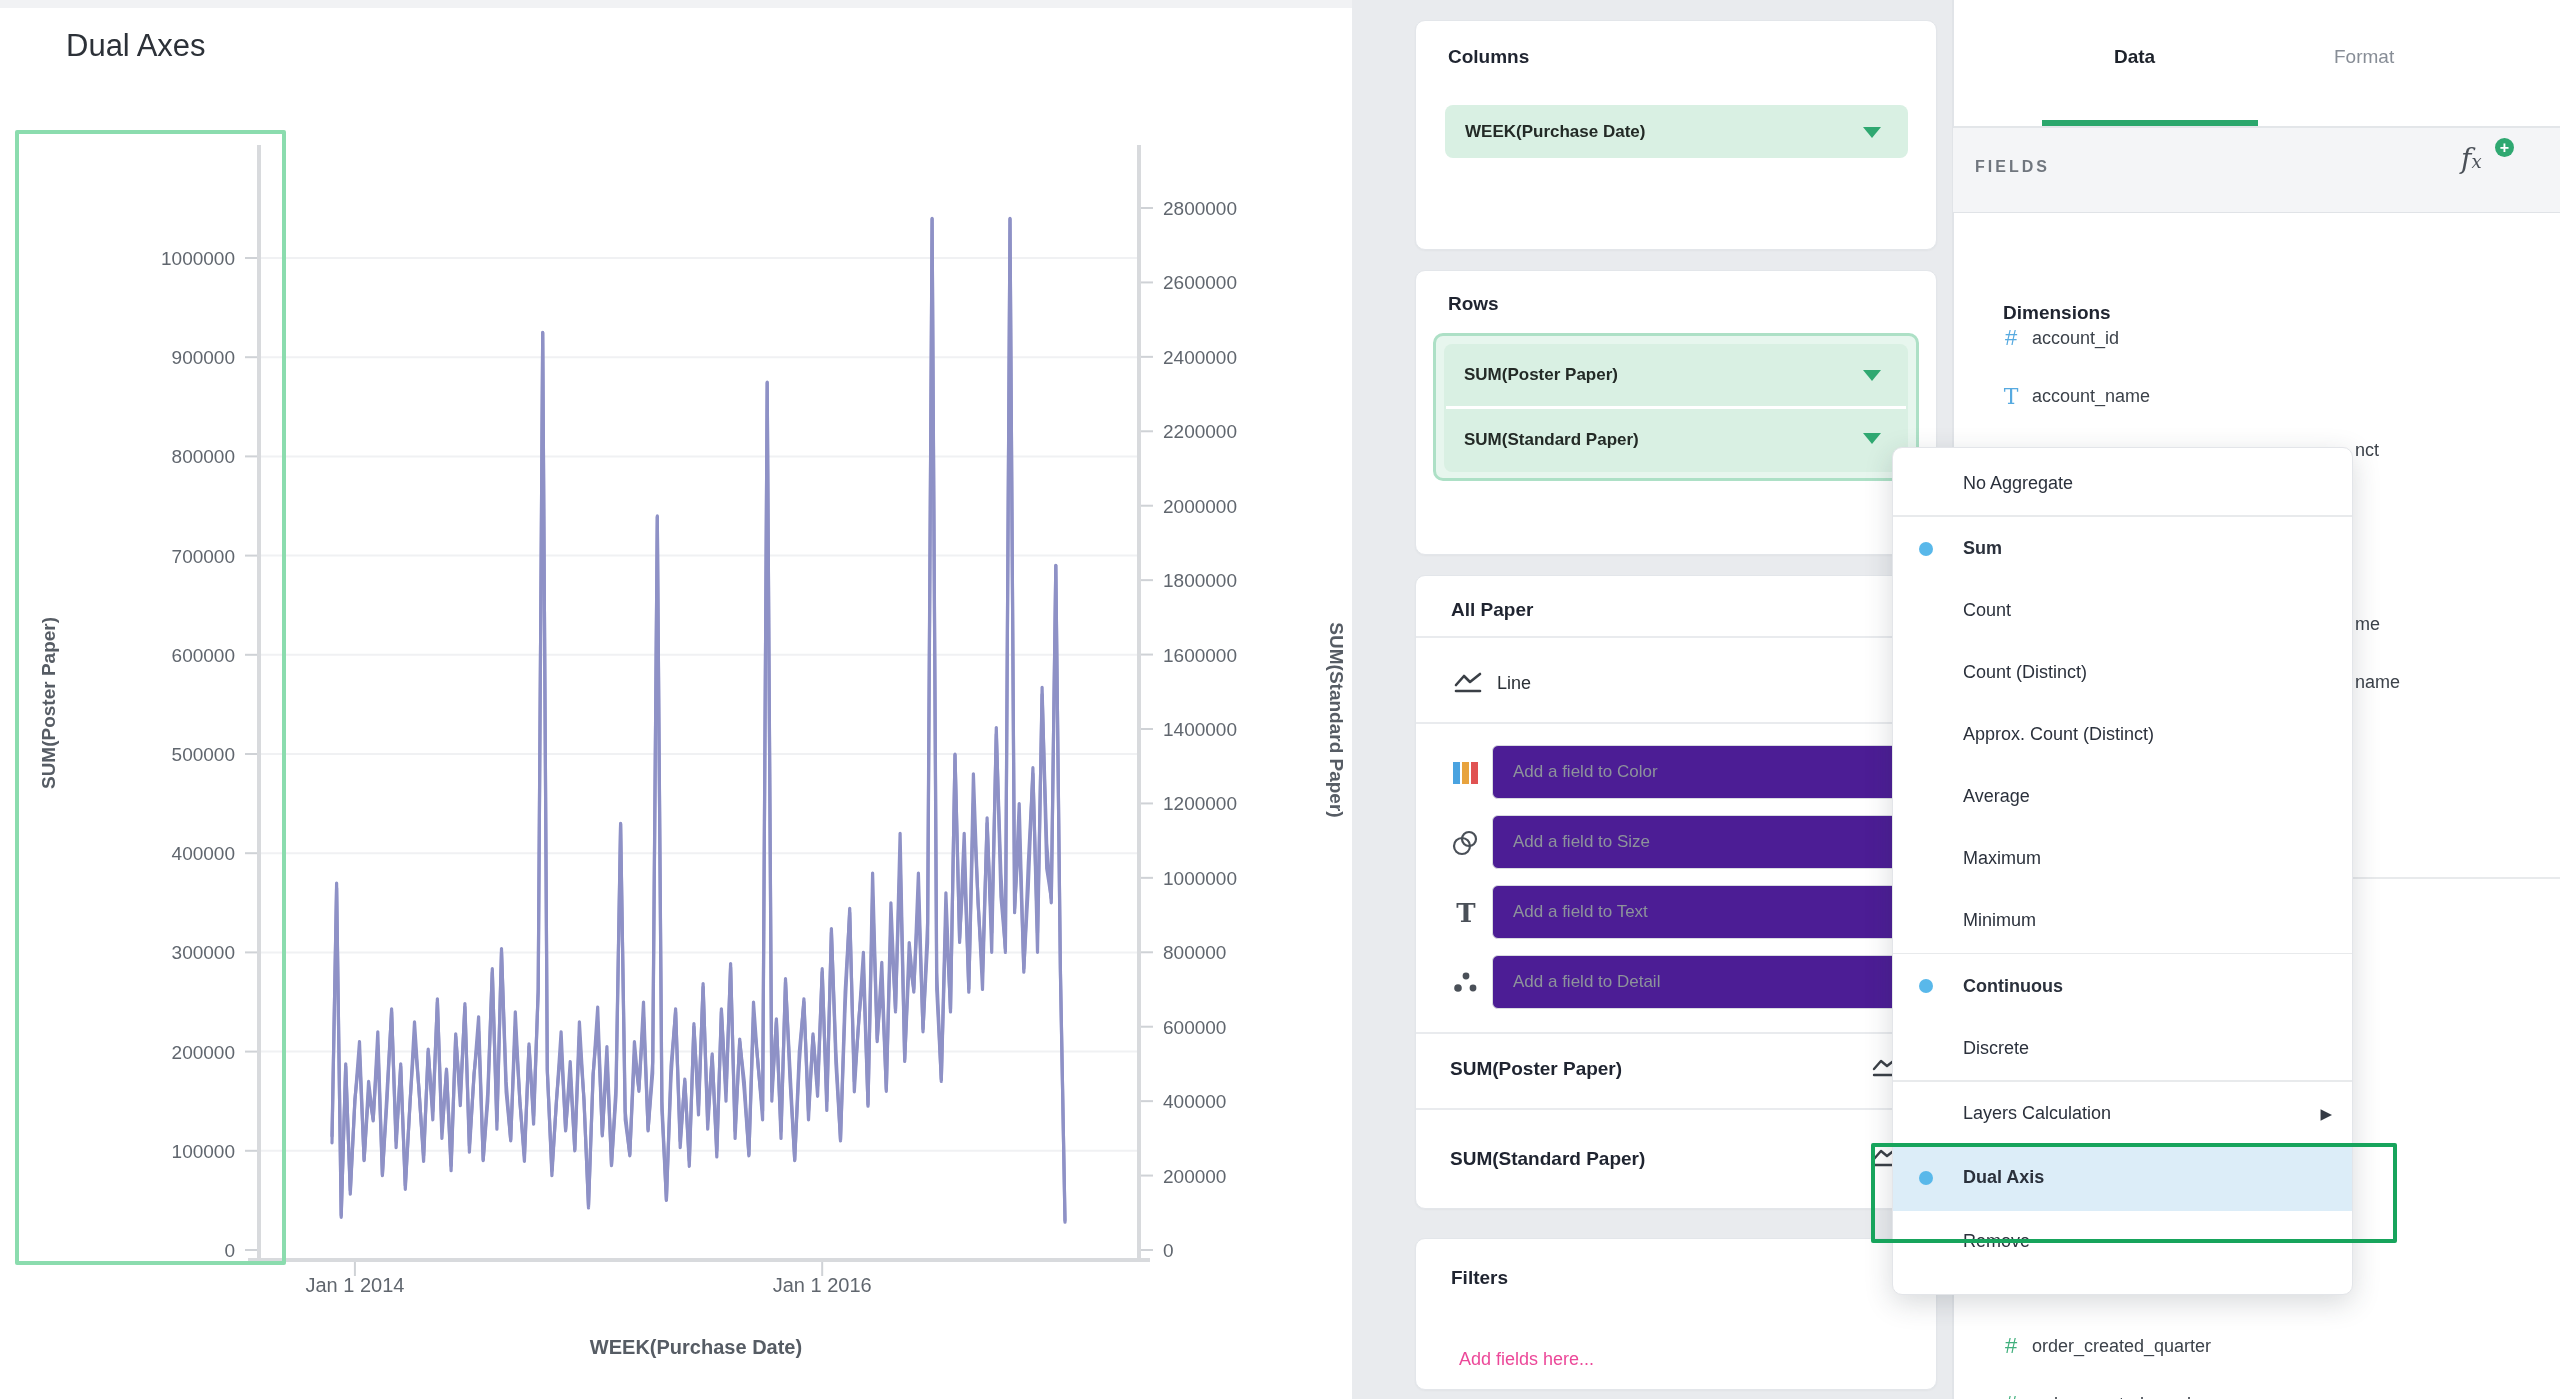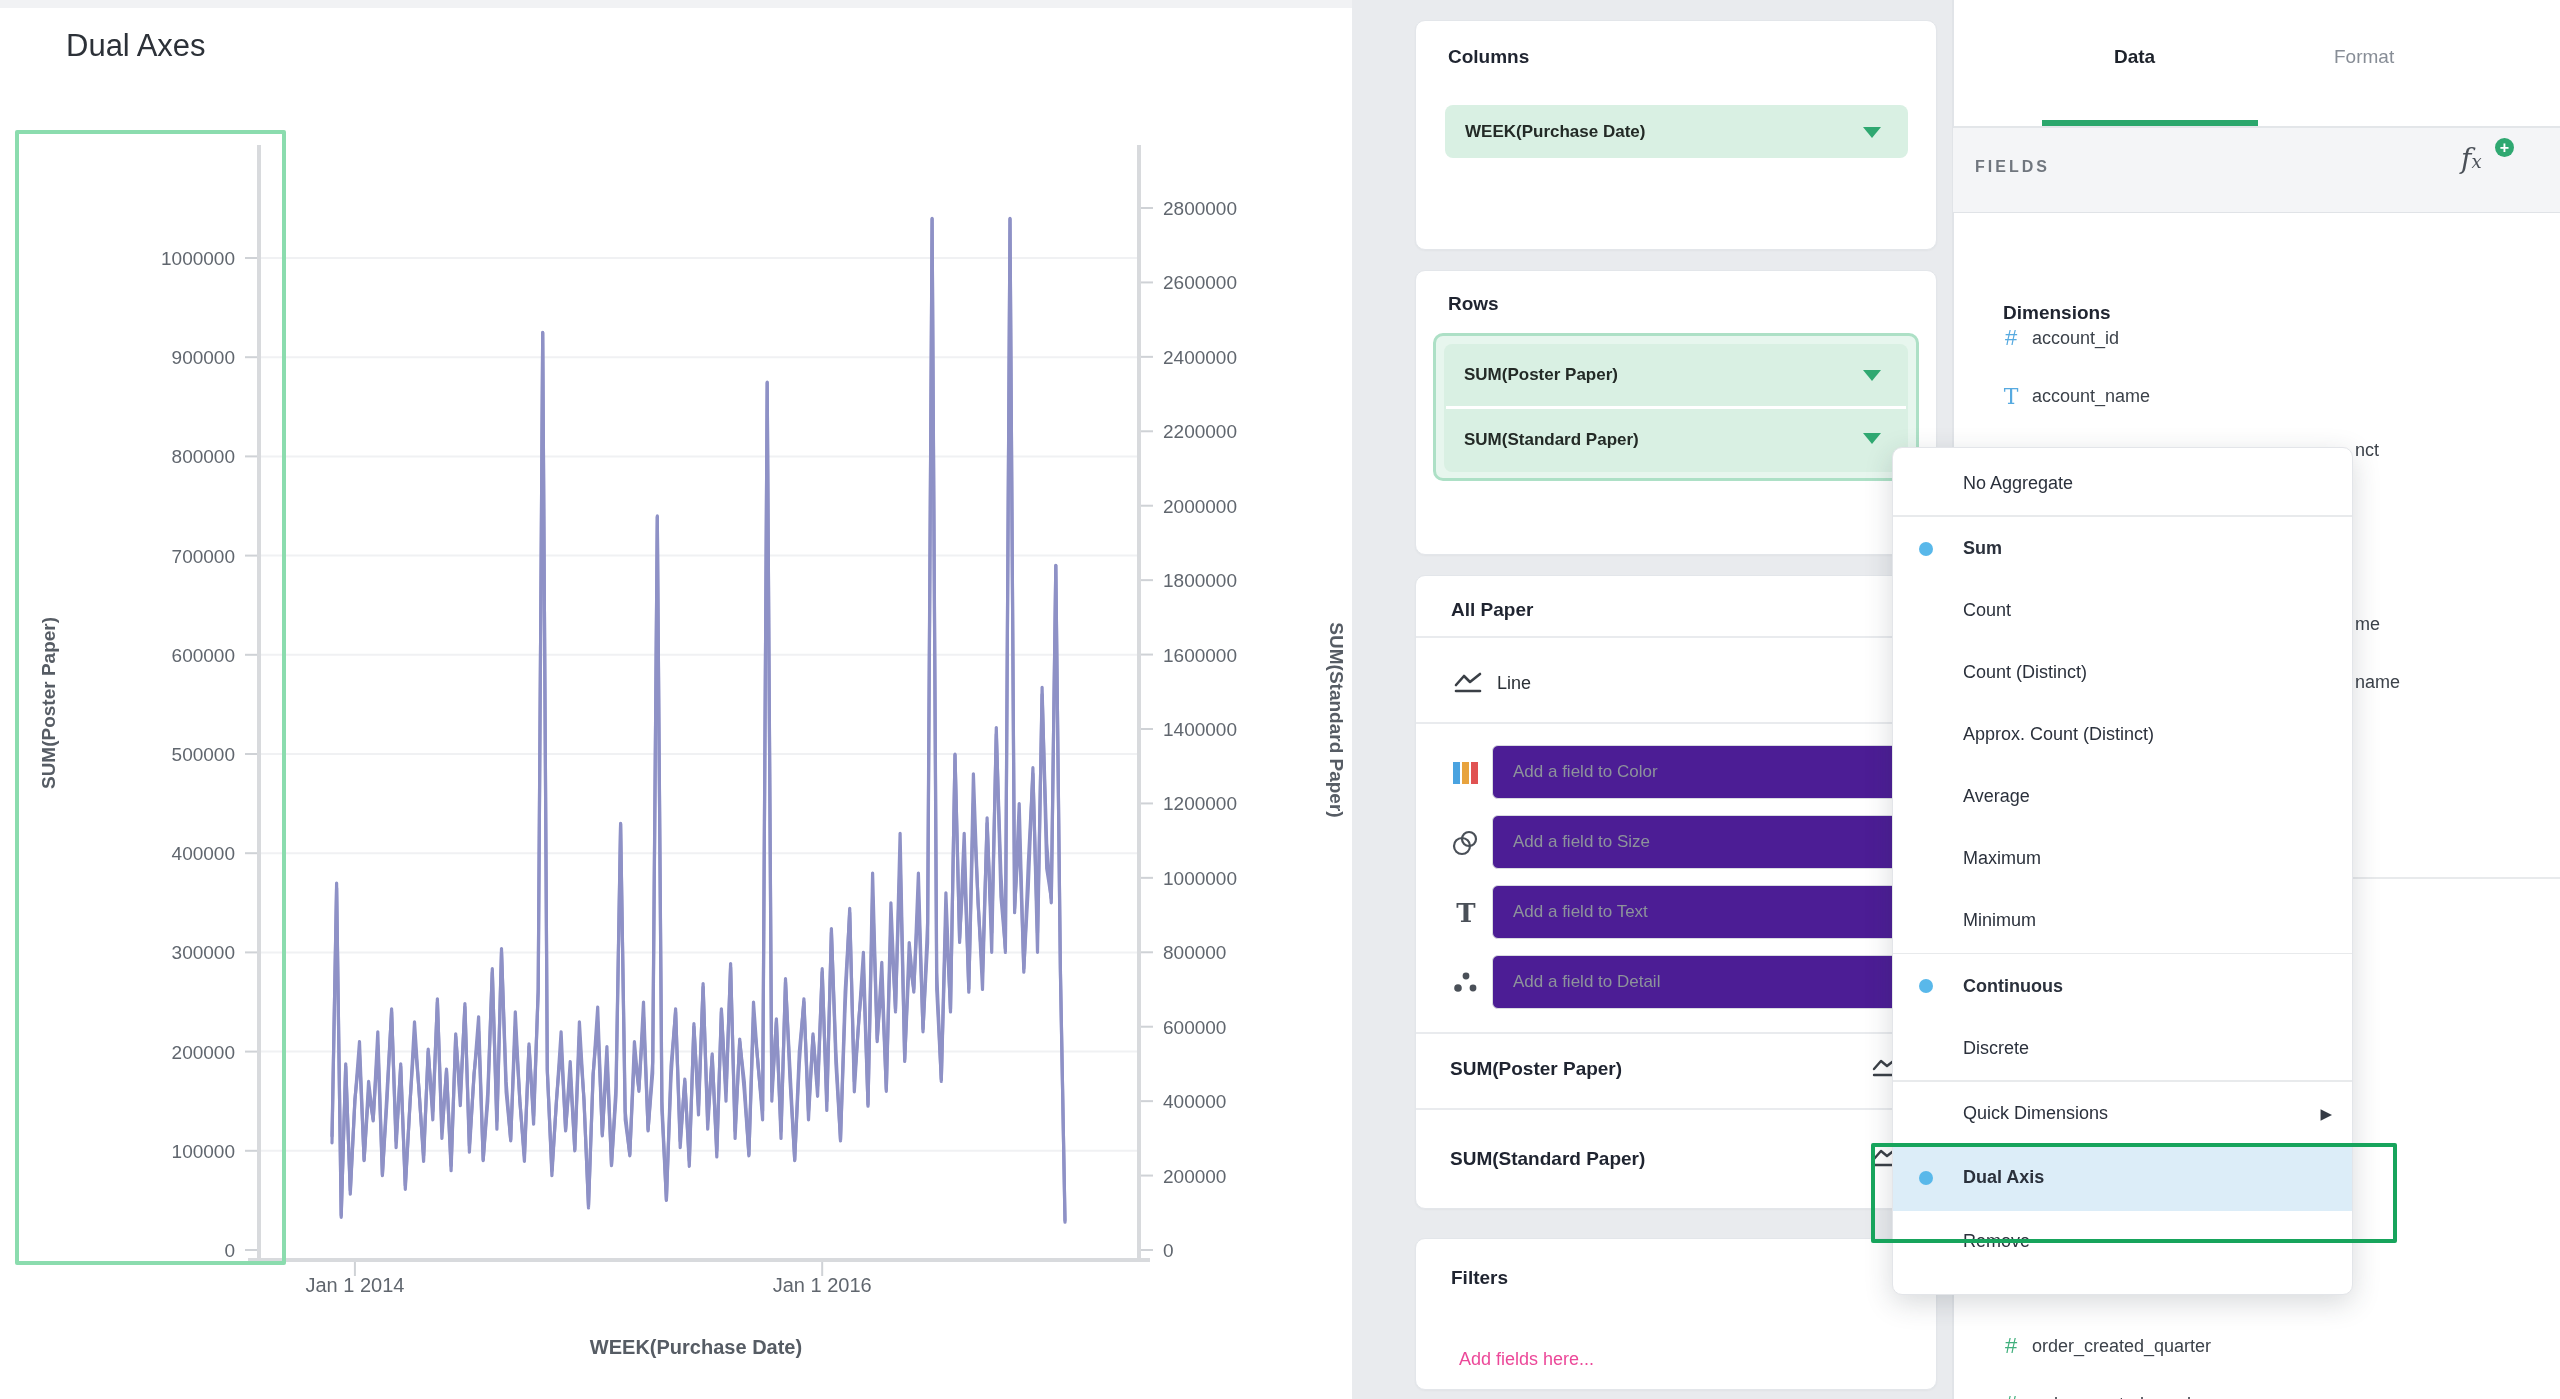--- a/index.html
+++ b/index.html
@@ -299,21 +299,21 @@
         <div class="menu-sep"></div>
         <div class="menu-item bold">
           <span class="menu-dot"></span>
           <span class="mi-label">Continuous</span>
         </div>
         <div class="menu-item">
           <span class="mi-label">Discrete</span>
         </div>
         <div class="menu-sep"></div>
         <div class="menu-item">
-          <span class="mi-label">Quick Dimensions</span>
+          <span class="mi-label">Layers Calculation</span>
           <span class="mi-arrow">▶</span>
         </div>
         <div class="menu-item bold hl">
           <span class="menu-dot"></span>
           <span class="mi-label">Dual Axis</span>
         </div>
         <div class="menu-item">
           <span class="mi-label">Remove</span>
         </div>
       </div>

